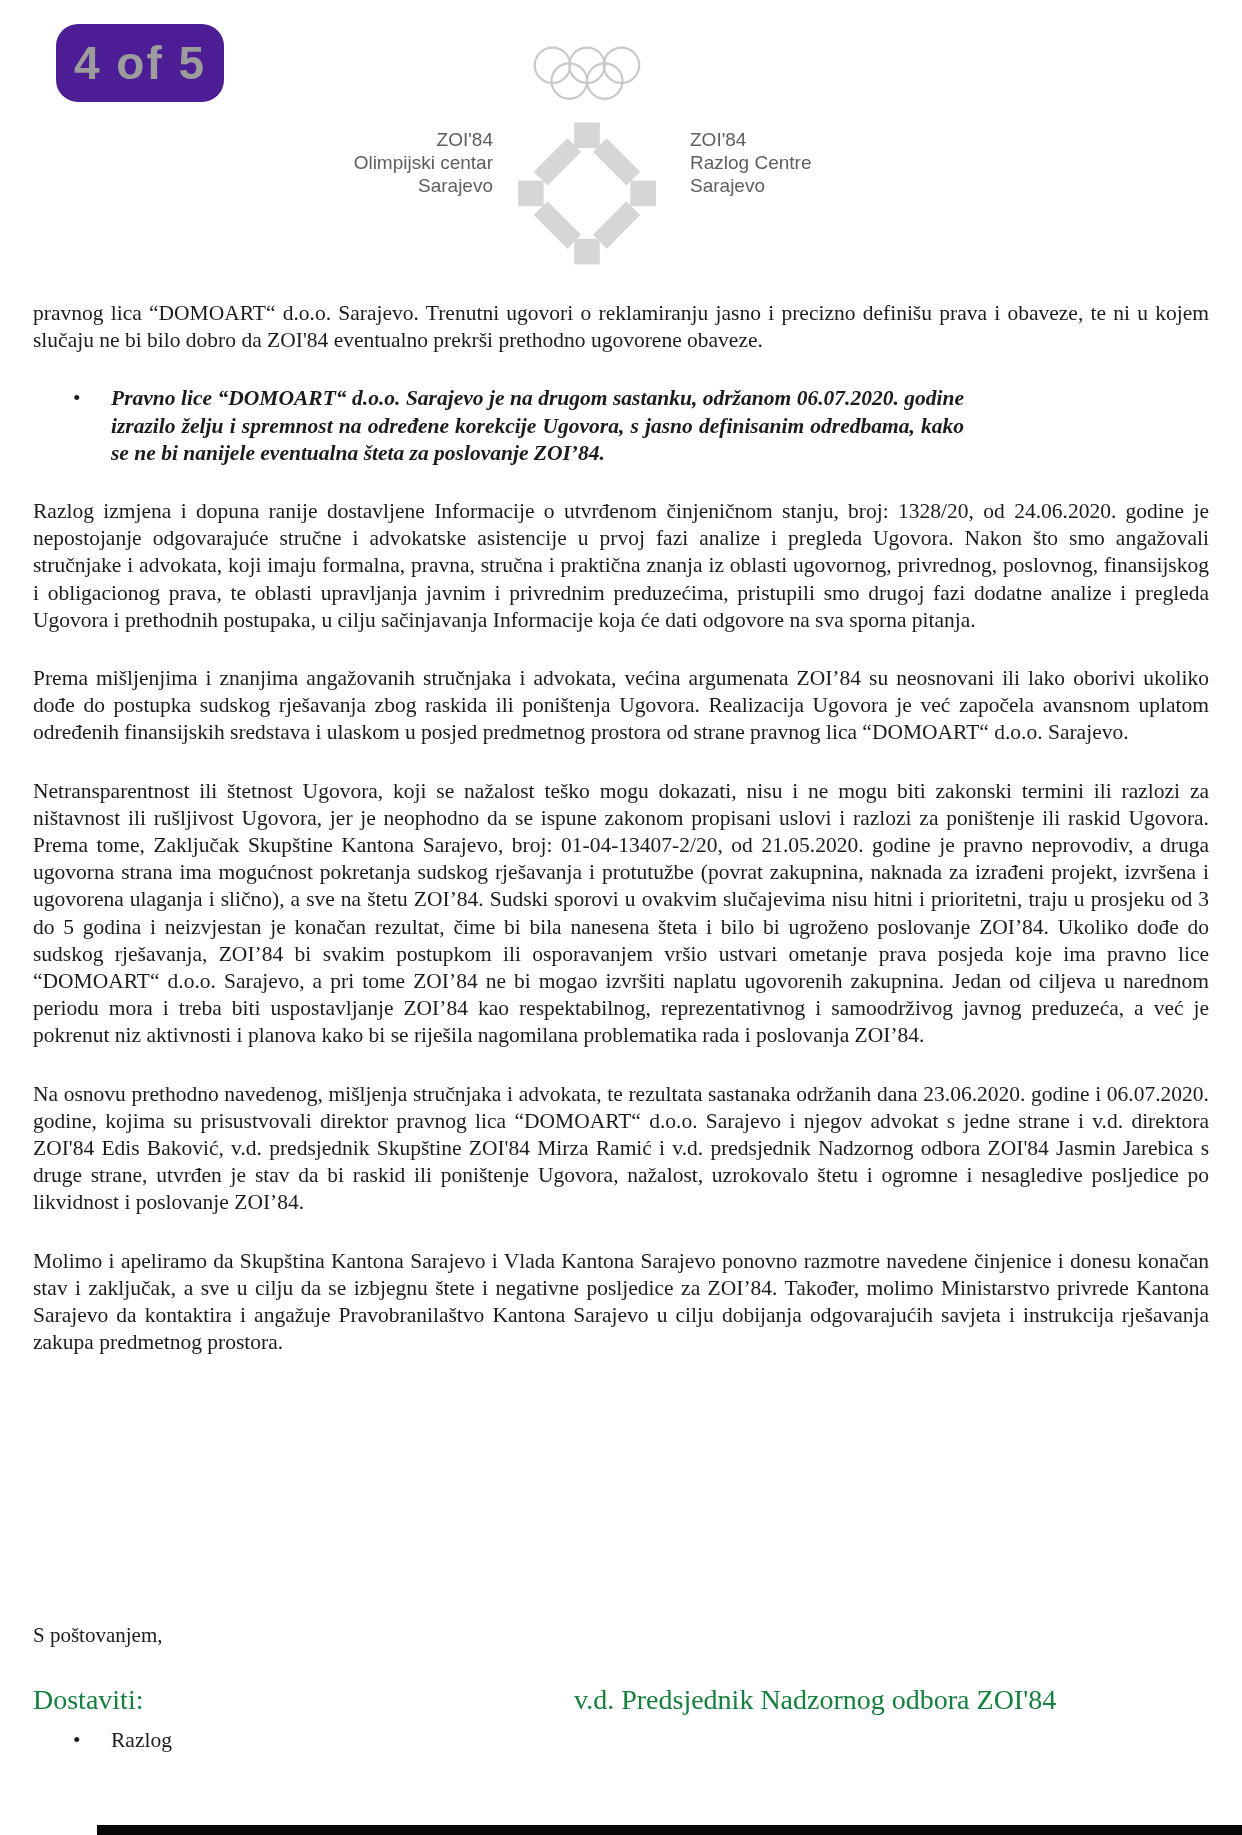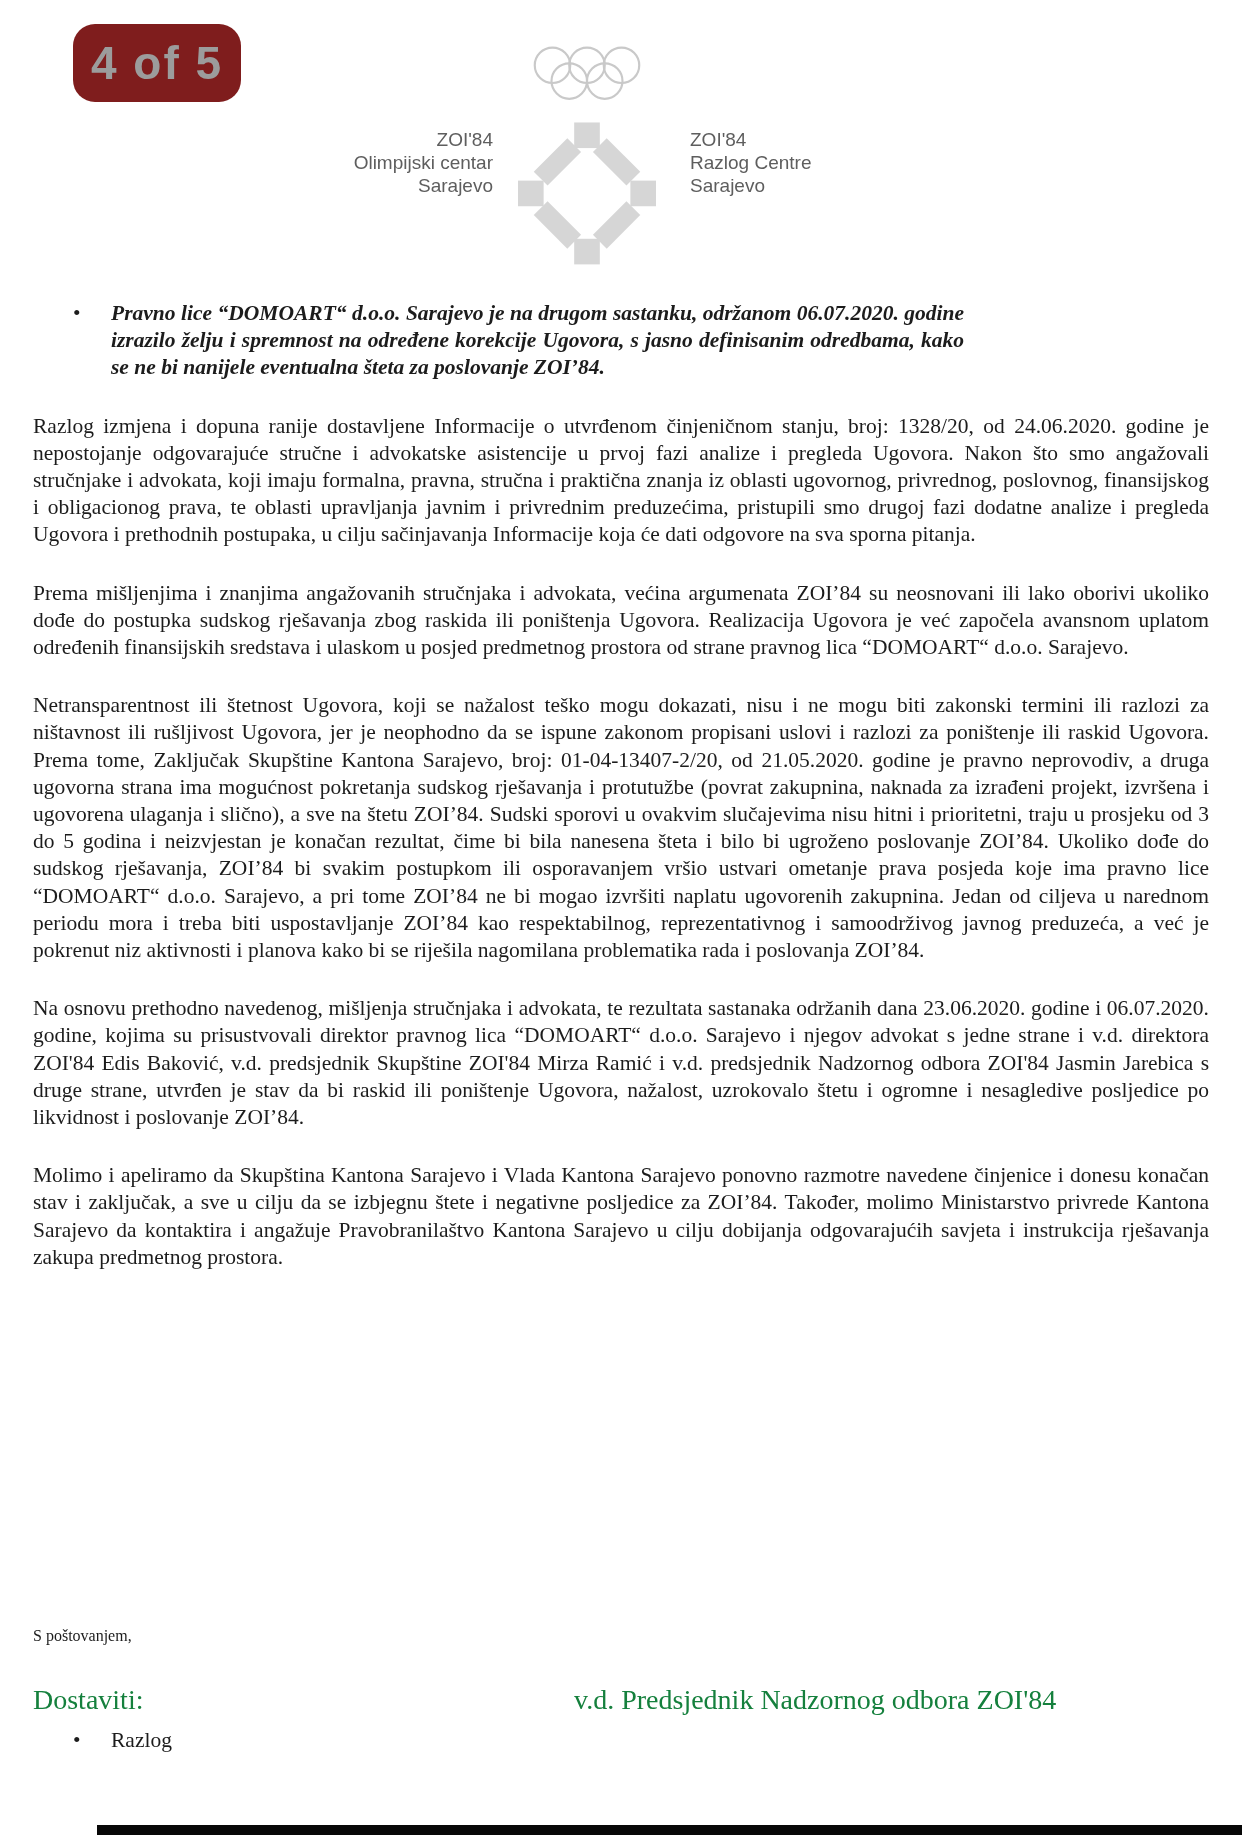--- a/index.html
+++ b/index.html
@@ -6,23 +6,23 @@
   body{
     width:1242px;height:1835px;
     background:#ffffff;
     position:relative;
     overflow:hidden;
     font-family:"Liberation Serif", serif;
     color:#1e1e1e;
   }
   
   .page-badge{
-    position:absolute;left:73px;top:24px;
+    position:absolute;left:56px;top:24px;
     width:168px;height:78px;
-    background:#7f1d1d;border-radius:22px;
+    background:#4c1d95;border-radius:22px;
     display:flex;align-items:center;justify-content:center;
     font-family:"Liberation Sans", sans-serif;
     font-weight:700;font-size:46px;letter-spacing:2px;
     color:#9c9c9c;
     text-align:center;
   }
   
   .header-left{
     position:absolute;left:240px;top:128px;width:253px;
     text-align:right;
@@ -48,21 +48,21 @@
   .content p{margin:0 0 31px 0;}
   .bullet-row{
     display:flex;
     margin:0 245px 31px 40px;
   }
   .bullet-dot{width:38px;flex:0 0 38px;font-style:normal;}
   .bullet-text{font-style:italic;text-align:justify;font-weight:bold;}
   
   .closing{
     position:absolute;left:33px;top:1622px;width:1176px;
-    font-size:16px;line-height:27px;color:#1c1c1c;
+    font-size:21px;line-height:27px;color:#1c1c1c;
   }
   .footer-row{position:absolute;left:33px;top:1684px;width:1176px;font-size:28px;color:#15803d;}
   .sig-title{position:absolute;left:541px;top:0;}
   .naslovu-row{
     position:absolute;left:33px;top:1728px;width:1176px;
     display:flex;font-size:21.5px;color:#1c1c1c;
   }
   .naslovu-row .bullet-dot{margin-left:40px;}
   
   .scan-bar{
@@ -105,20 +105,21 @@
   </svg>
 </div>
 
 <div class="header-right">
   <div>ZOI'84</div>
   <div>Razlog Centre</div>
   <div>Sarajevo</div>
 </div>
 
 <div class="content">
+  <p>pravnog lica “DOMOART“ d.o.o. Sarajevo. Trenutni ugovori o reklamiranju jasno i precizno definišu prava i obaveze, te ni u kojem slučaju ne bi bilo dobro da ZOI'84 eventualno prekrši prethodno ugovorene obaveze.</p>
 
   <div class="bullet-row">
     <span class="bullet-dot">•</span>
     <div class="bullet-text">Pravno lice “DOMOART“ d.o.o. Sarajevo je na drugom sastanku, održanom 06.07.2020. godine izrazilo želju i spremnost na određene korekcije Ugovora, s jasno definisanim odredbama, kako se ne bi nanijele eventualna šteta za poslovanje ZOI’84.</div>
   </div>
 
   <p>Razlog izmjena i dopuna ranije dostavljene Informacije o utvrđenom činjeničnom stanju, broj: 1328/20, od 24.06.2020. godine je nepostojanje odgovarajuće stručne i advokatske asistencije u prvoj fazi analize i pregleda Ugovora. Nakon što smo angažovali stručnjake i advokata, koji imaju formalna, pravna, stručna i praktična znanja iz oblasti ugovornog, privrednog, poslovnog, finansijskog i obligacionog prava, te oblasti upravljanja javnim i privrednim preduzećima, pristupili smo drugoj fazi dodatne analize i pregleda Ugovora i prethodnih postupaka, u cilju sačinjavanja Informacije koja će dati odgovore na sva sporna pitanja.</p>
   <p>Prema mišljenjima i znanjima angažovanih stručnjaka i advokata, većina argumenata ZOI’84 su neosnovani ili lako oborivi ukoliko dođe do postupka sudskog rješavanja zbog raskida ili poništenja Ugovora. Realizacija Ugovora je već započela avansnom uplatom određenih finansijskih sredstava i ulaskom u posjed predmetnog prostora od strane pravnog lica “DOMOART“ d.o.o. Sarajevo.</p>
   <p>Netransparentnost ili štetnost Ugovora, koji se nažalost teško mogu dokazati, nisu i ne mogu biti zakonski termini ili razlozi za ništavnost ili rušljivost Ugovora, jer je neophodno da se ispune zakonom propisani uslovi i razlozi za poništenje ili raskid Ugovora. Prema tome, Zaključak Skupštine Kantona Sarajevo, broj: 01-04-13407-2/20, od 21.05.2020. godine je pravno neprovodiv, a druga ugovorna strana ima mogućnost pokretanja sudskog rješavanja i protutužbe (povrat zakupnina, naknada za izrađeni projekt, izvršena i ugovorena ulaganja i slično), a sve na štetu ZOI’84. Sudski sporovi u ovakvim slučajevima nisu hitni i prioritetni, traju u prosjeku od 3 do 5 godina i neizvjestan je konačan rezultat, čime bi bila nanesena šteta i bilo bi ugroženo poslovanje ZOI’84. Ukoliko dođe do sudskog rješavanja, ZOI’84 bi svakim postupkom ili osporavanjem vršio ustvari ometanje prava posjeda koje ima pravno lice “DOMOART“ d.o.o. Sarajevo, a pri tome ZOI’84 ne bi mogao izvršiti naplatu ugovorenih zakupnina. Jedan od ciljeva u narednom periodu mora i treba biti uspostavljanje ZOI’84 kao respektabilnog, reprezentativnog i samoodrživog javnog preduzeća, a već je pokrenut niz aktivnosti i planova kako bi se riješila nagomilana problematika rada i poslovanja ZOI’84.</p>
   <p>Na osnovu prethodno navedenog, mišljenja stručnjaka i advokata, te rezultata sastanaka održanih dana 23.06.2020. godine i 06.07.2020. godine, kojima su prisustvovali direktor pravnog lica “DOMOART“ d.o.o. Sarajevo i njegov advokat s jedne strane i v.d. direktora ZOI'84 Edis Baković, v.d. predsjednik Skupštine ZOI'84 Mirza Ramić i v.d. predsjednik Nadzornog odbora ZOI'84 Jasmin Jarebica s druge strane, utvrđen je stav da bi raskid ili poništenje Ugovora, nažalost, uzrokovalo štetu i ogromne i nesagledive posljedice po likvidnost i poslovanje ZOI’84.</p>

